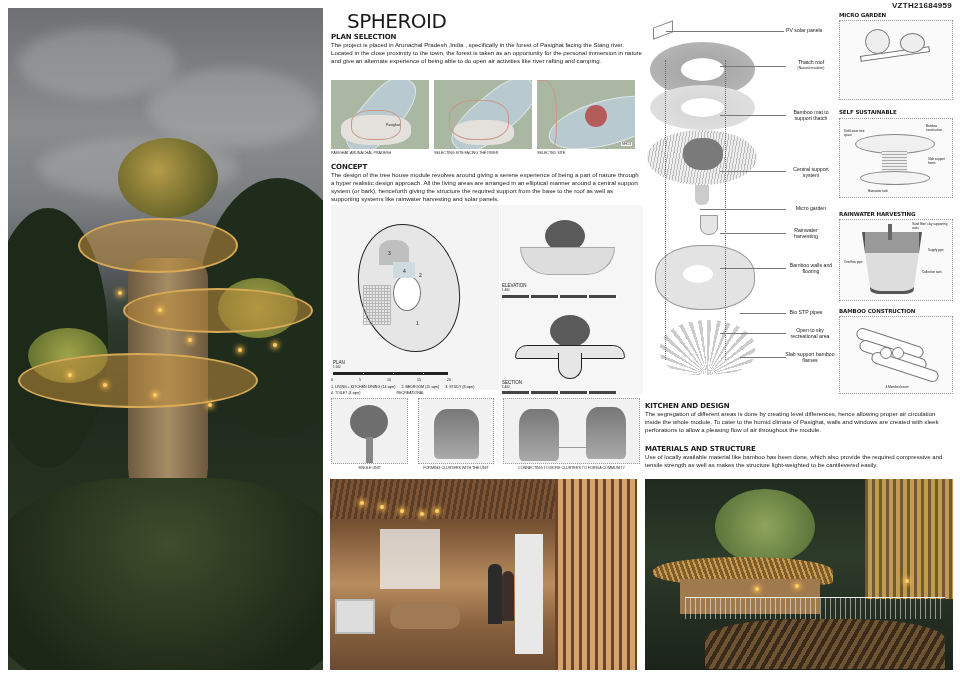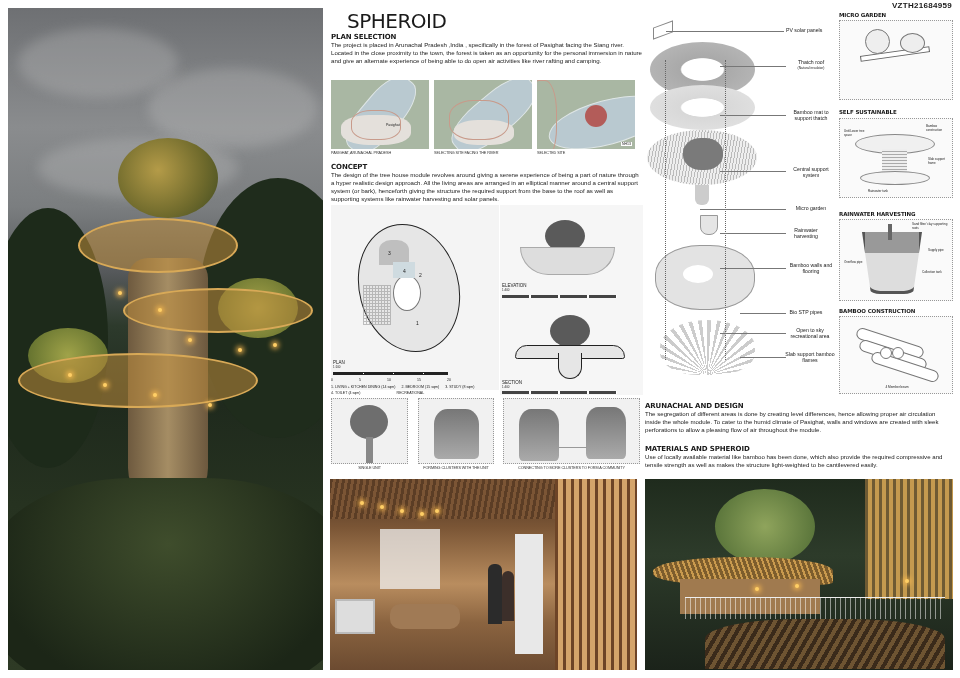--- a/index.html
+++ b/index.html
@@ -215,23 +215,23 @@
 <div class="abs h2" style="left:839px;top:308px;font-size:5.5px;">BAMBOO CONSTRUCTION</div>
 <div class="box" style="left:839px;top:316px;width:114px;height:78px;background:#fafafa;">
   <div class="abs" style="left:15px;top:20px;width:70px;height:12px;border:1px solid #777;border-radius:6px;transform:rotate(18deg);background:#fff;"></div>
   <div class="abs" style="left:18px;top:32px;width:70px;height:12px;border:1px solid #777;border-radius:6px;transform:rotate(18deg);background:#fff;"></div>
   <div class="abs" style="left:30px;top:44px;width:70px;height:12px;border:1px solid #777;border-radius:6px;transform:rotate(18deg);background:#fff;"></div>
   <div class="abs" style="left:40px;top:30px;width:12px;height:12px;border:1px solid #777;border-radius:50%;background:#fff;"></div>
   <div class="abs" style="left:52px;top:30px;width:12px;height:12px;border:1px solid #777;border-radius:50%;background:#fff;"></div>
   <div class="abs" style="left:0;top:68px;width:114px;text-align:center;font-size:3.2px;">4 Member beam</div>
 </div>
 
-<div class="abs h2" style="left:645px;top:402px;">ARUNACHAL AND DESIGN</div>
+<div class="abs h2" style="left:645px;top:402px;">KITCHEN AND DESIGN</div>
 <div class="abs para" style="left:645px;top:410px;width:308px;">The segregation of different areas is done by creating level differences, hence allowing proper air circulation inside the whole module. To cater to the humid climate of Pasighat, walls and windows are created with sleek perforations to allow a pleasing flow of air throughout the module.</div>
-<div class="abs h2" style="left:645px;top:445px;">MATERIALS AND SPHEROID</div>
+<div class="abs h2" style="left:645px;top:445px;">MATERIALS AND STRUCTURE</div>
 <div class="abs para" style="left:645px;top:453px;width:308px;">Use of locally available material like bamboo has been done, which also provide the required compressive and tensile strength as well as makes the structure light-weighted to be cantilevered easily.</div>
 
 <div class="abs" style="left:330px;top:479px;width:307px;height:191px;overflow:hidden;background:linear-gradient(180deg,#4a3322 0%,#7a5535 25%,#b98d5f 55%,#8b6440 75%,#6c4b31 100%);">
   <div class="abs" style="left:0;top:0;width:100%;height:40px;background:repeating-linear-gradient(100deg,#5b3d25 0 3px,#7b5535 3px 6px);"></div>
   <div class="abs" style="left:50px;top:50px;width:60px;height:60px;background:rgba(240,240,240,.75);"></div>
   <div class="abs" style="left:5px;top:120px;width:40px;height:35px;background:#ddd;border:2px solid #bbb;"></div>
   <div class="abs" style="left:60px;top:125px;width:70px;height:25px;background:#a07a55;border-radius:10px;"></div>
   <div class="abs" style="left:185px;top:55px;width:28px;height:120px;background:#e8e8e8;"></div>
   <div class="abs" style="left:225px;top:0;width:82px;height:191px;background:repeating-linear-gradient(90deg,#6d4427 0 3px,#d4a46b 3px 8px);"></div>
   <div class="abs" style="left:158px;top:85px;width:14px;height:60px;background:#2b2b2b;border-radius:6px 6px 0 0;"></div>

